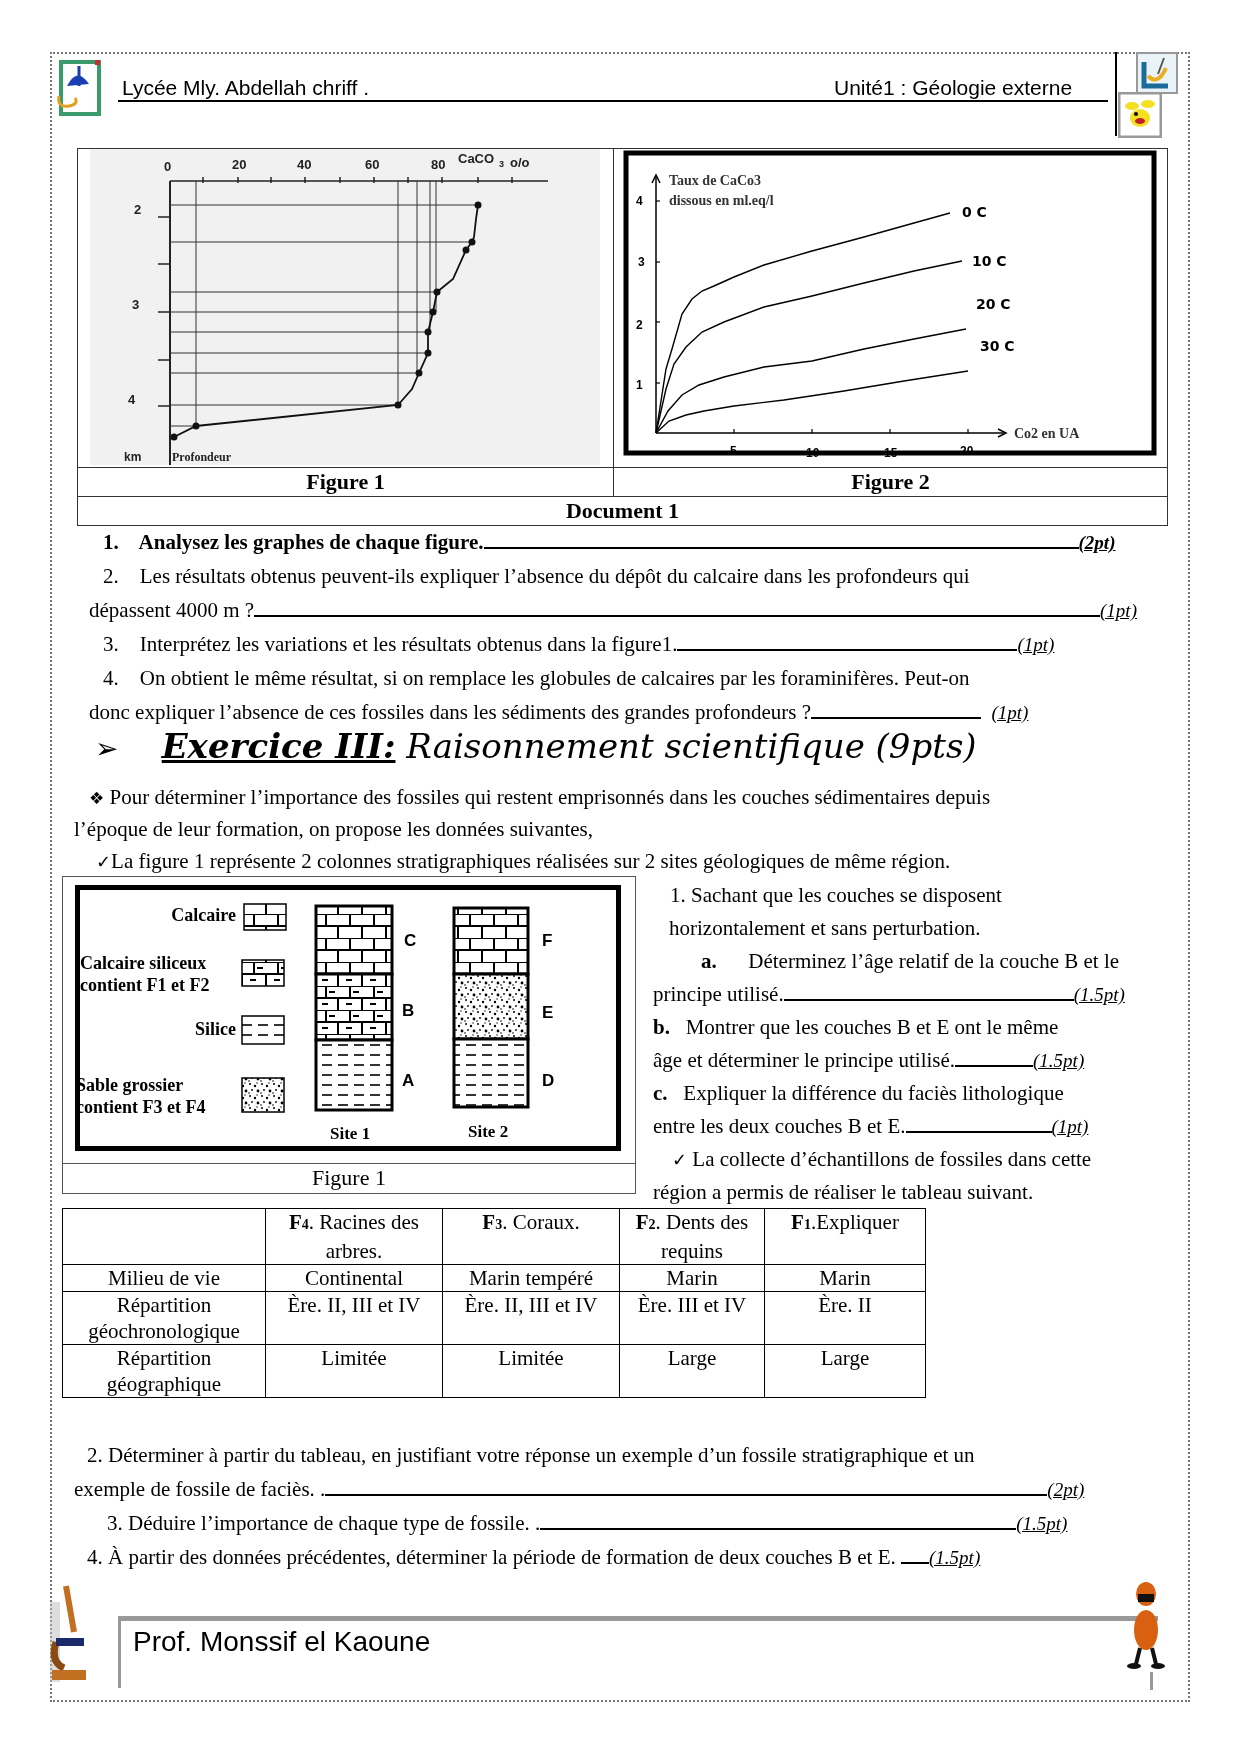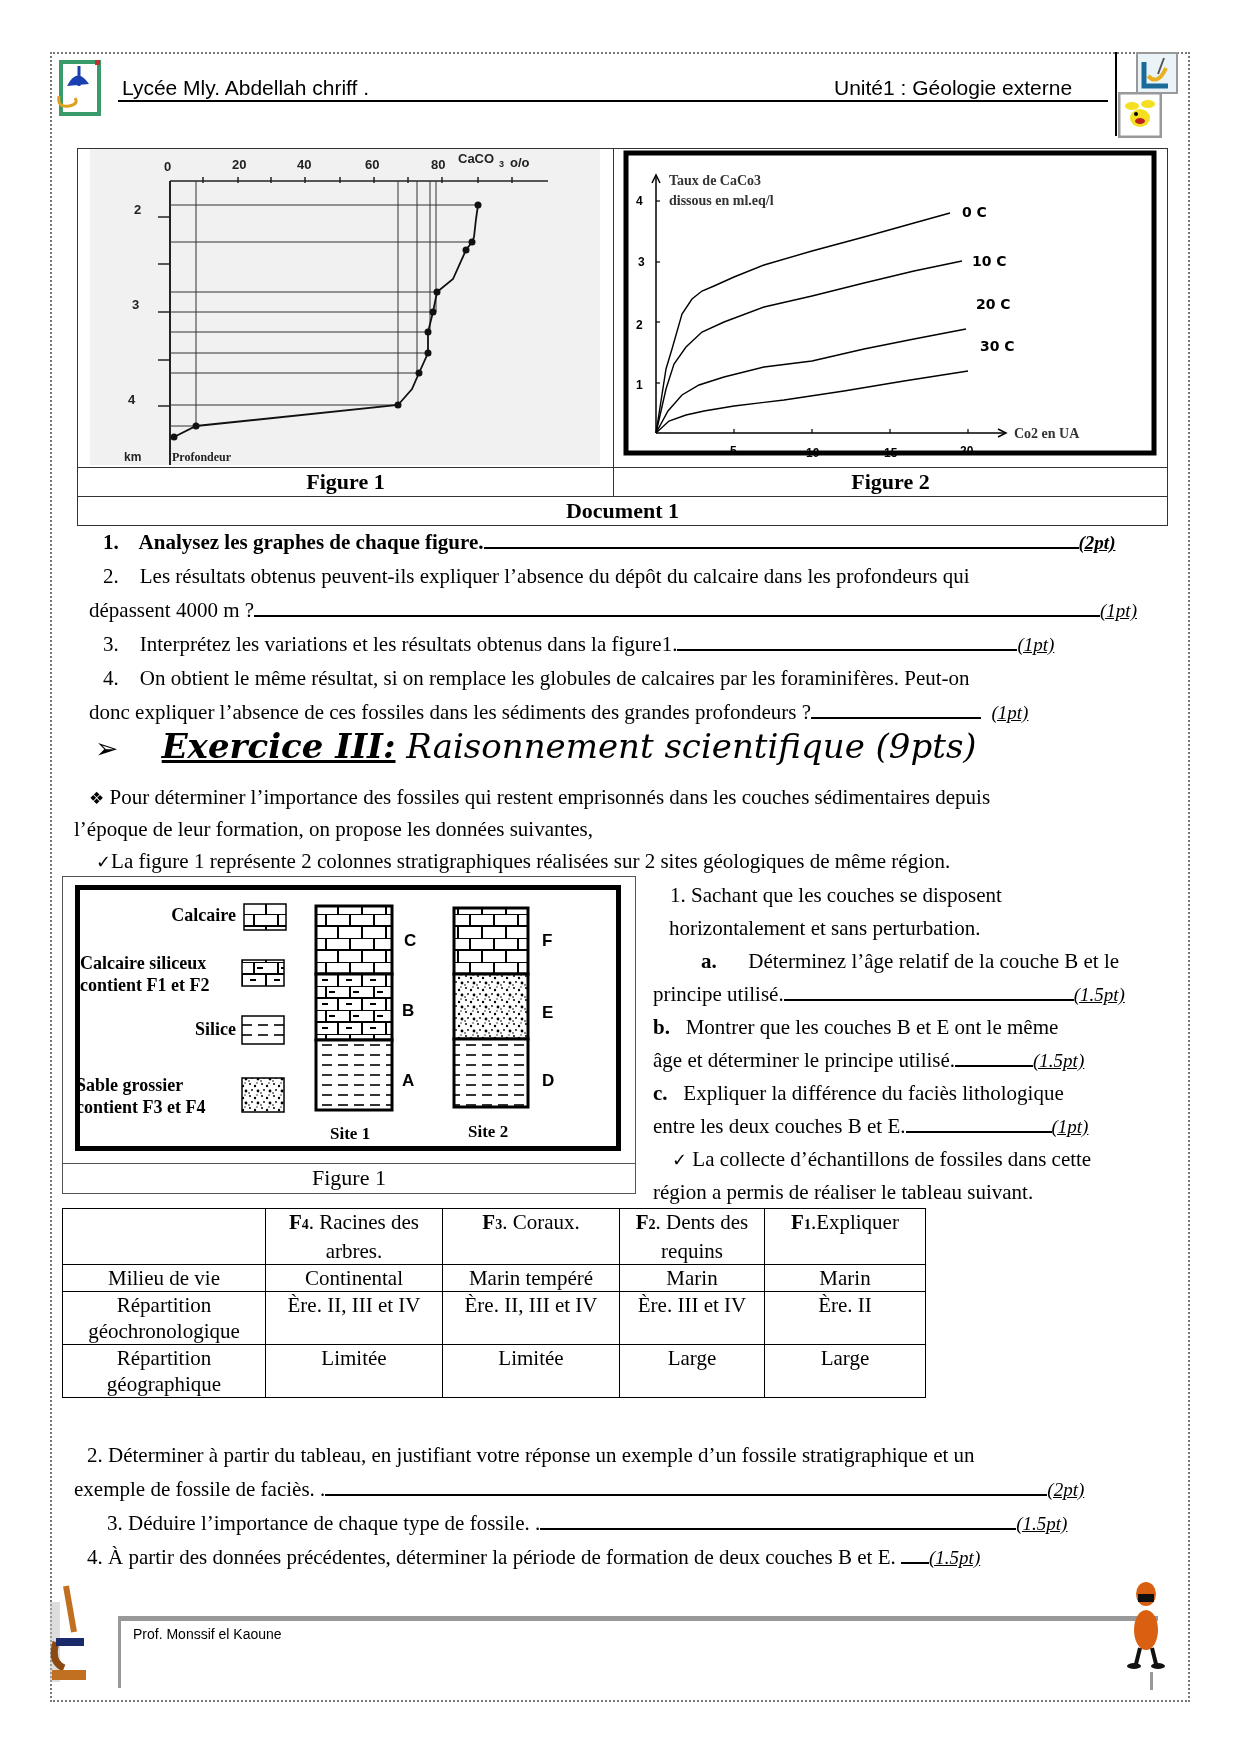--- a/index.html
+++ b/index.html
@@ -30,21 +30,21 @@
   .strat-inner { position:absolute; left:12px; top:8px; width:546px; height:266px; border:5px solid #000; box-sizing:border-box; background:#fff; }
   .strat-caption { position:absolute; left:62px; top:1164px; width:574px; height:30px; border:1px solid #555; border-top:none; box-sizing:border-box; text-align:center; font-size:22px; line-height:28px; }
   .legend-lbl { position:absolute; font-family:"Liberation Serif", serif; font-weight:bold; font-size:18px; text-align:right; line-height:22px; }
 
   .fossil-table { position:absolute; left:62px; top:1208px; border-collapse:collapse; font-size:21px; }
   .fossil-table td { border:1px solid #000; text-align:center; vertical-align:top; line-height:26px; padding:0 2px; }
 
   .footer-rule { position:absolute; left:118px; top:1616px; width:1040px; height:5px; background:#999; }
   .footer-vline { position:absolute; left:118px; top:1616px; width:3px; height:72px; background:#999; }
   .footer-vline2 { position:absolute; left:1150px; top:1672px; width:3px; height:18px; background:#999; }
-  .footer-text { position:absolute; left:133px; top:1626px; font-family:"Liberation Sans", sans-serif; font-size:14px; }
+  .footer-text { position:absolute; left:133px; top:1626px; font-family:"Liberation Sans", sans-serif; font-size:28px; }
 </style>
 </head>
 <body>
 
 <div class="page-border"></div>
 
 <div class="logo-left">
   <svg width="50" height="62" viewBox="0 0 50 62">
     <rect x="6" y="6" width="38" height="52" fill="none" stroke="#3a9a6a" stroke-width="4"></rect>
     <path d="M12 30 Q22 10 34 28 Z" fill="#1a3fb0"></path>

